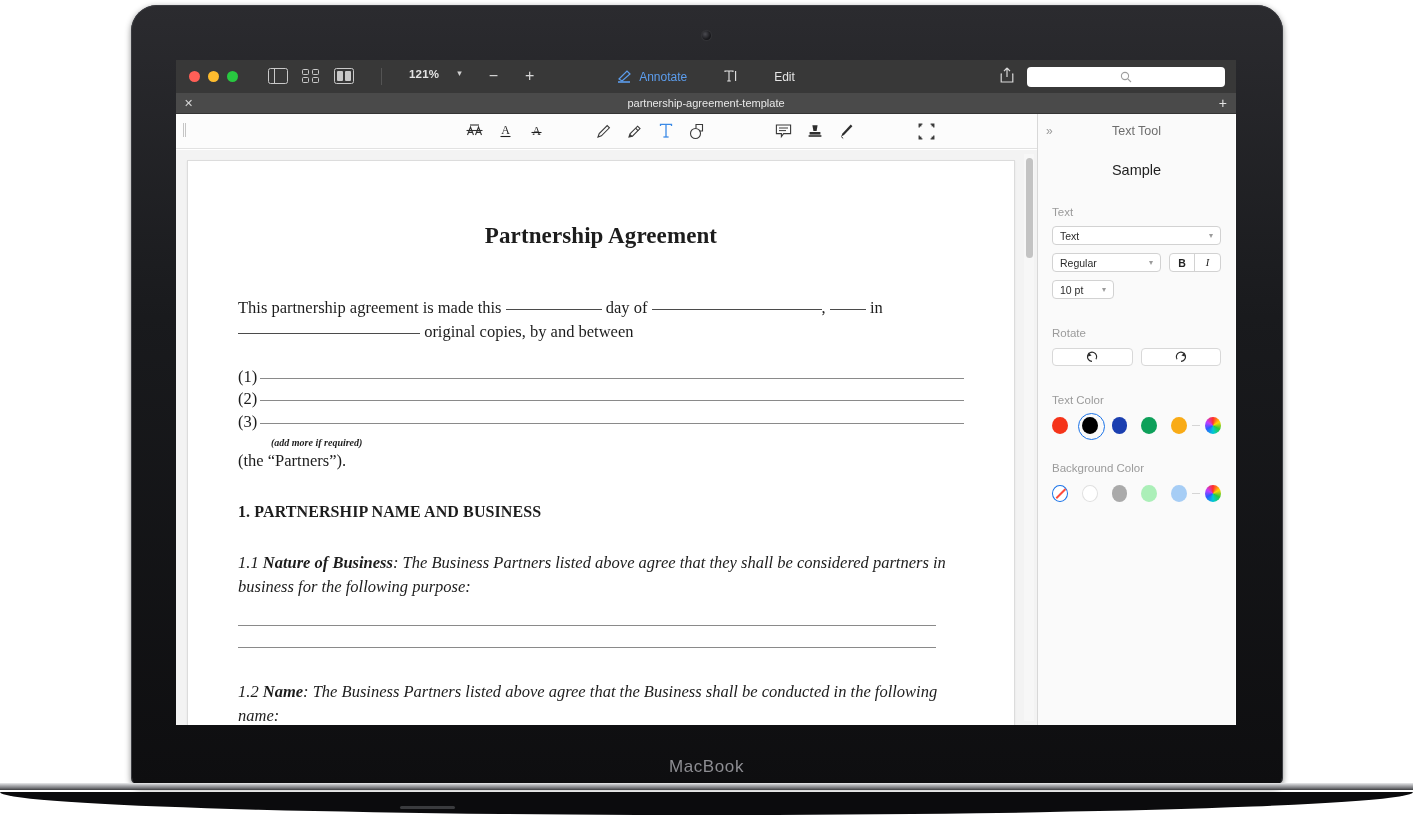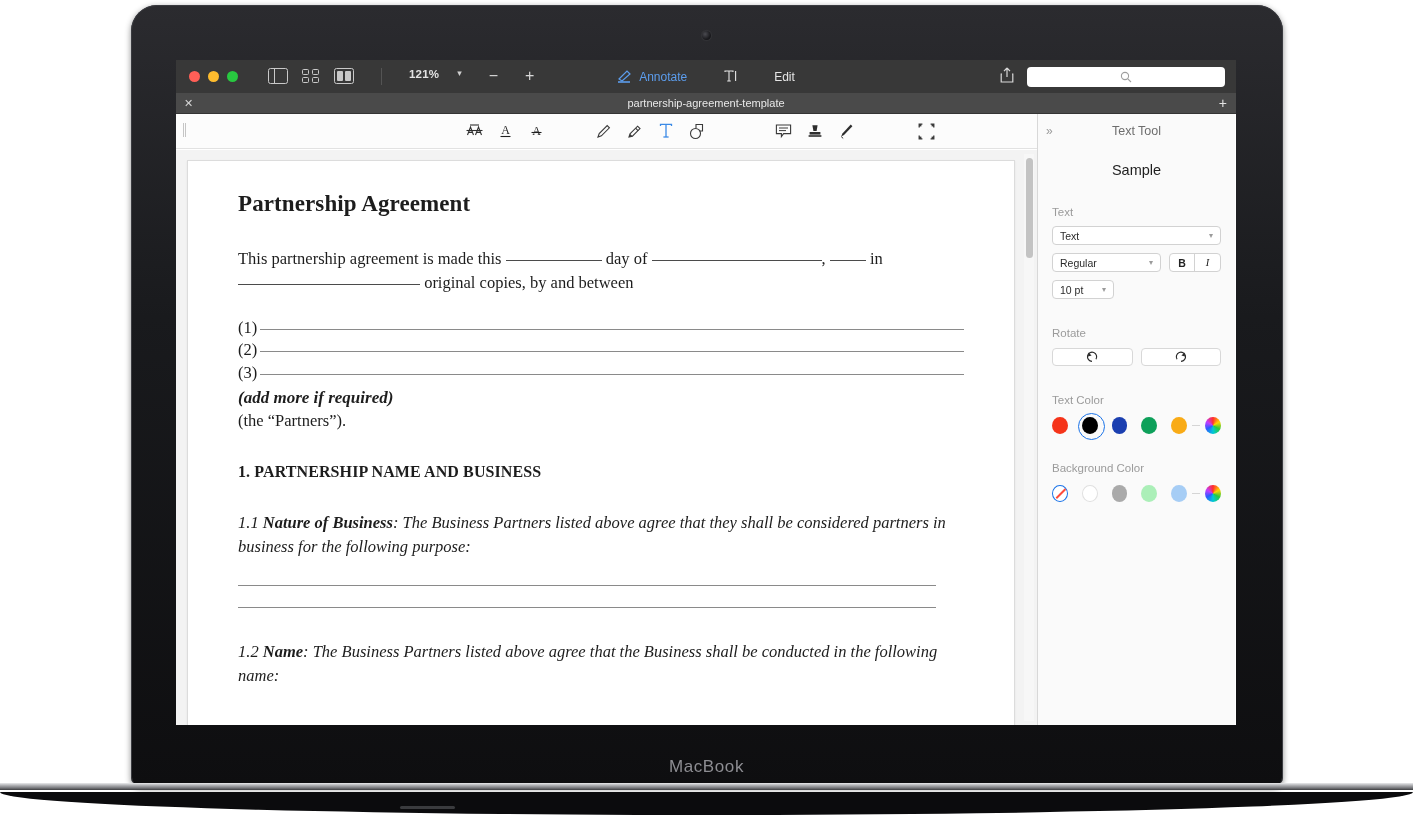--- a/index.html
+++ b/index.html
@@ -141,27 +141,27 @@
   .scrolltrack {
     position: absolute; right: 3px; top: 4px; bottom: 4px; width: 10px;
     background: #f7f7f7;
   }
   .scrollthumb {
     position: absolute; right: 4px; top: 8px; width: 7px; height: 100px;
     background: #c3c3c3; border-radius: 4px;
   }
 
   
-  .doc-title { text-align: left; font-size: 23px; font-weight: bold; letter-spacing: .1px;}
-  .doc-p { font-size: 16.5px; line-height: 1.45; margin-top: 30px; }
+  .doc-title { text-align: center; font-size: 23px; font-weight: bold; margin-top: 32px; letter-spacing: .1px;}
+  .doc-p { font-size: 16.5px; line-height: 1.45; margin-top: 47px; }
   .num-list { margin-top: 22px; font-size: 16.5px; line-height: 1.37; }
   .num-list .row { display: flex; align-items: baseline; }
   .num-list .row .n { width: 22px; flex: none;}
   .rule { flex: 1; border-bottom: 1px solid #8a8a8a; position: relative; top: -3px; }
-  .italic-note { font-style: italic; font-weight: bold; font-size: 17px; margin-top: 3px; }
+  .italic-note { font-style: italic; font-weight: bold; font-size: 10px; margin-top: 3px; margin-left: 33px; }
   .paren-line { font-size: 16.5px; margin-top: 3px; }
   .sec-head { font-weight: bold; font-size: 16px; margin-top: 32px; letter-spacing: .1px;}
   .sec-body { font-size: 16.5px; line-height: 1.45; margin-top: 30px; font-style: italic; }
   .blank-rule { border-bottom: 1px solid #8a8a8a; height: 1px; margin-top: 27px; width: 698px; }
   .fill { display: inline-block; border-bottom: 1px solid #4b4b4b; position: relative; top: -3px;}
 
   
   .rpanel { width: 197px; background: #fafafa; position: relative; padding: 0 14px; }
   .rp-chev { position: absolute; left: 8px; top: 10px; color: #9a9a9a; font-size: 12px; }
   .rp-title { text-align: center; font-size: 12.5px; color: #6d6d6d; padding-top: 10px; }

